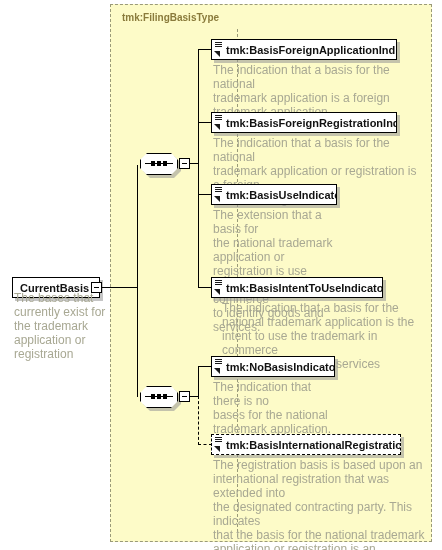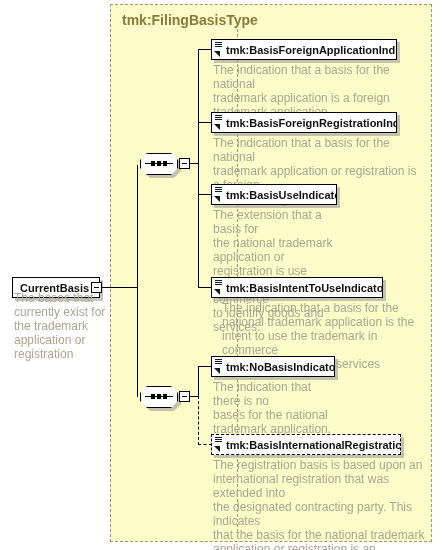--- a/index.html
+++ b/index.html
@@ -23,21 +23,21 @@
     width: 322px;
     height: 538px;
     background: #fdfbc8;
     border: 1px dashed #9a9a78;
     box-sizing: border-box;
   }
   #type-title {
     position: absolute;
     left: 122px;
     top: 12px;
-    font-size: 14px;
+    font-size: 10px;
     font-weight: bold;
     color: #8a7b3c;
     white-space: nowrap;
   }
 
   
   #content-frame {
     position: absolute;
     left: 126px;
     top: 24px;

